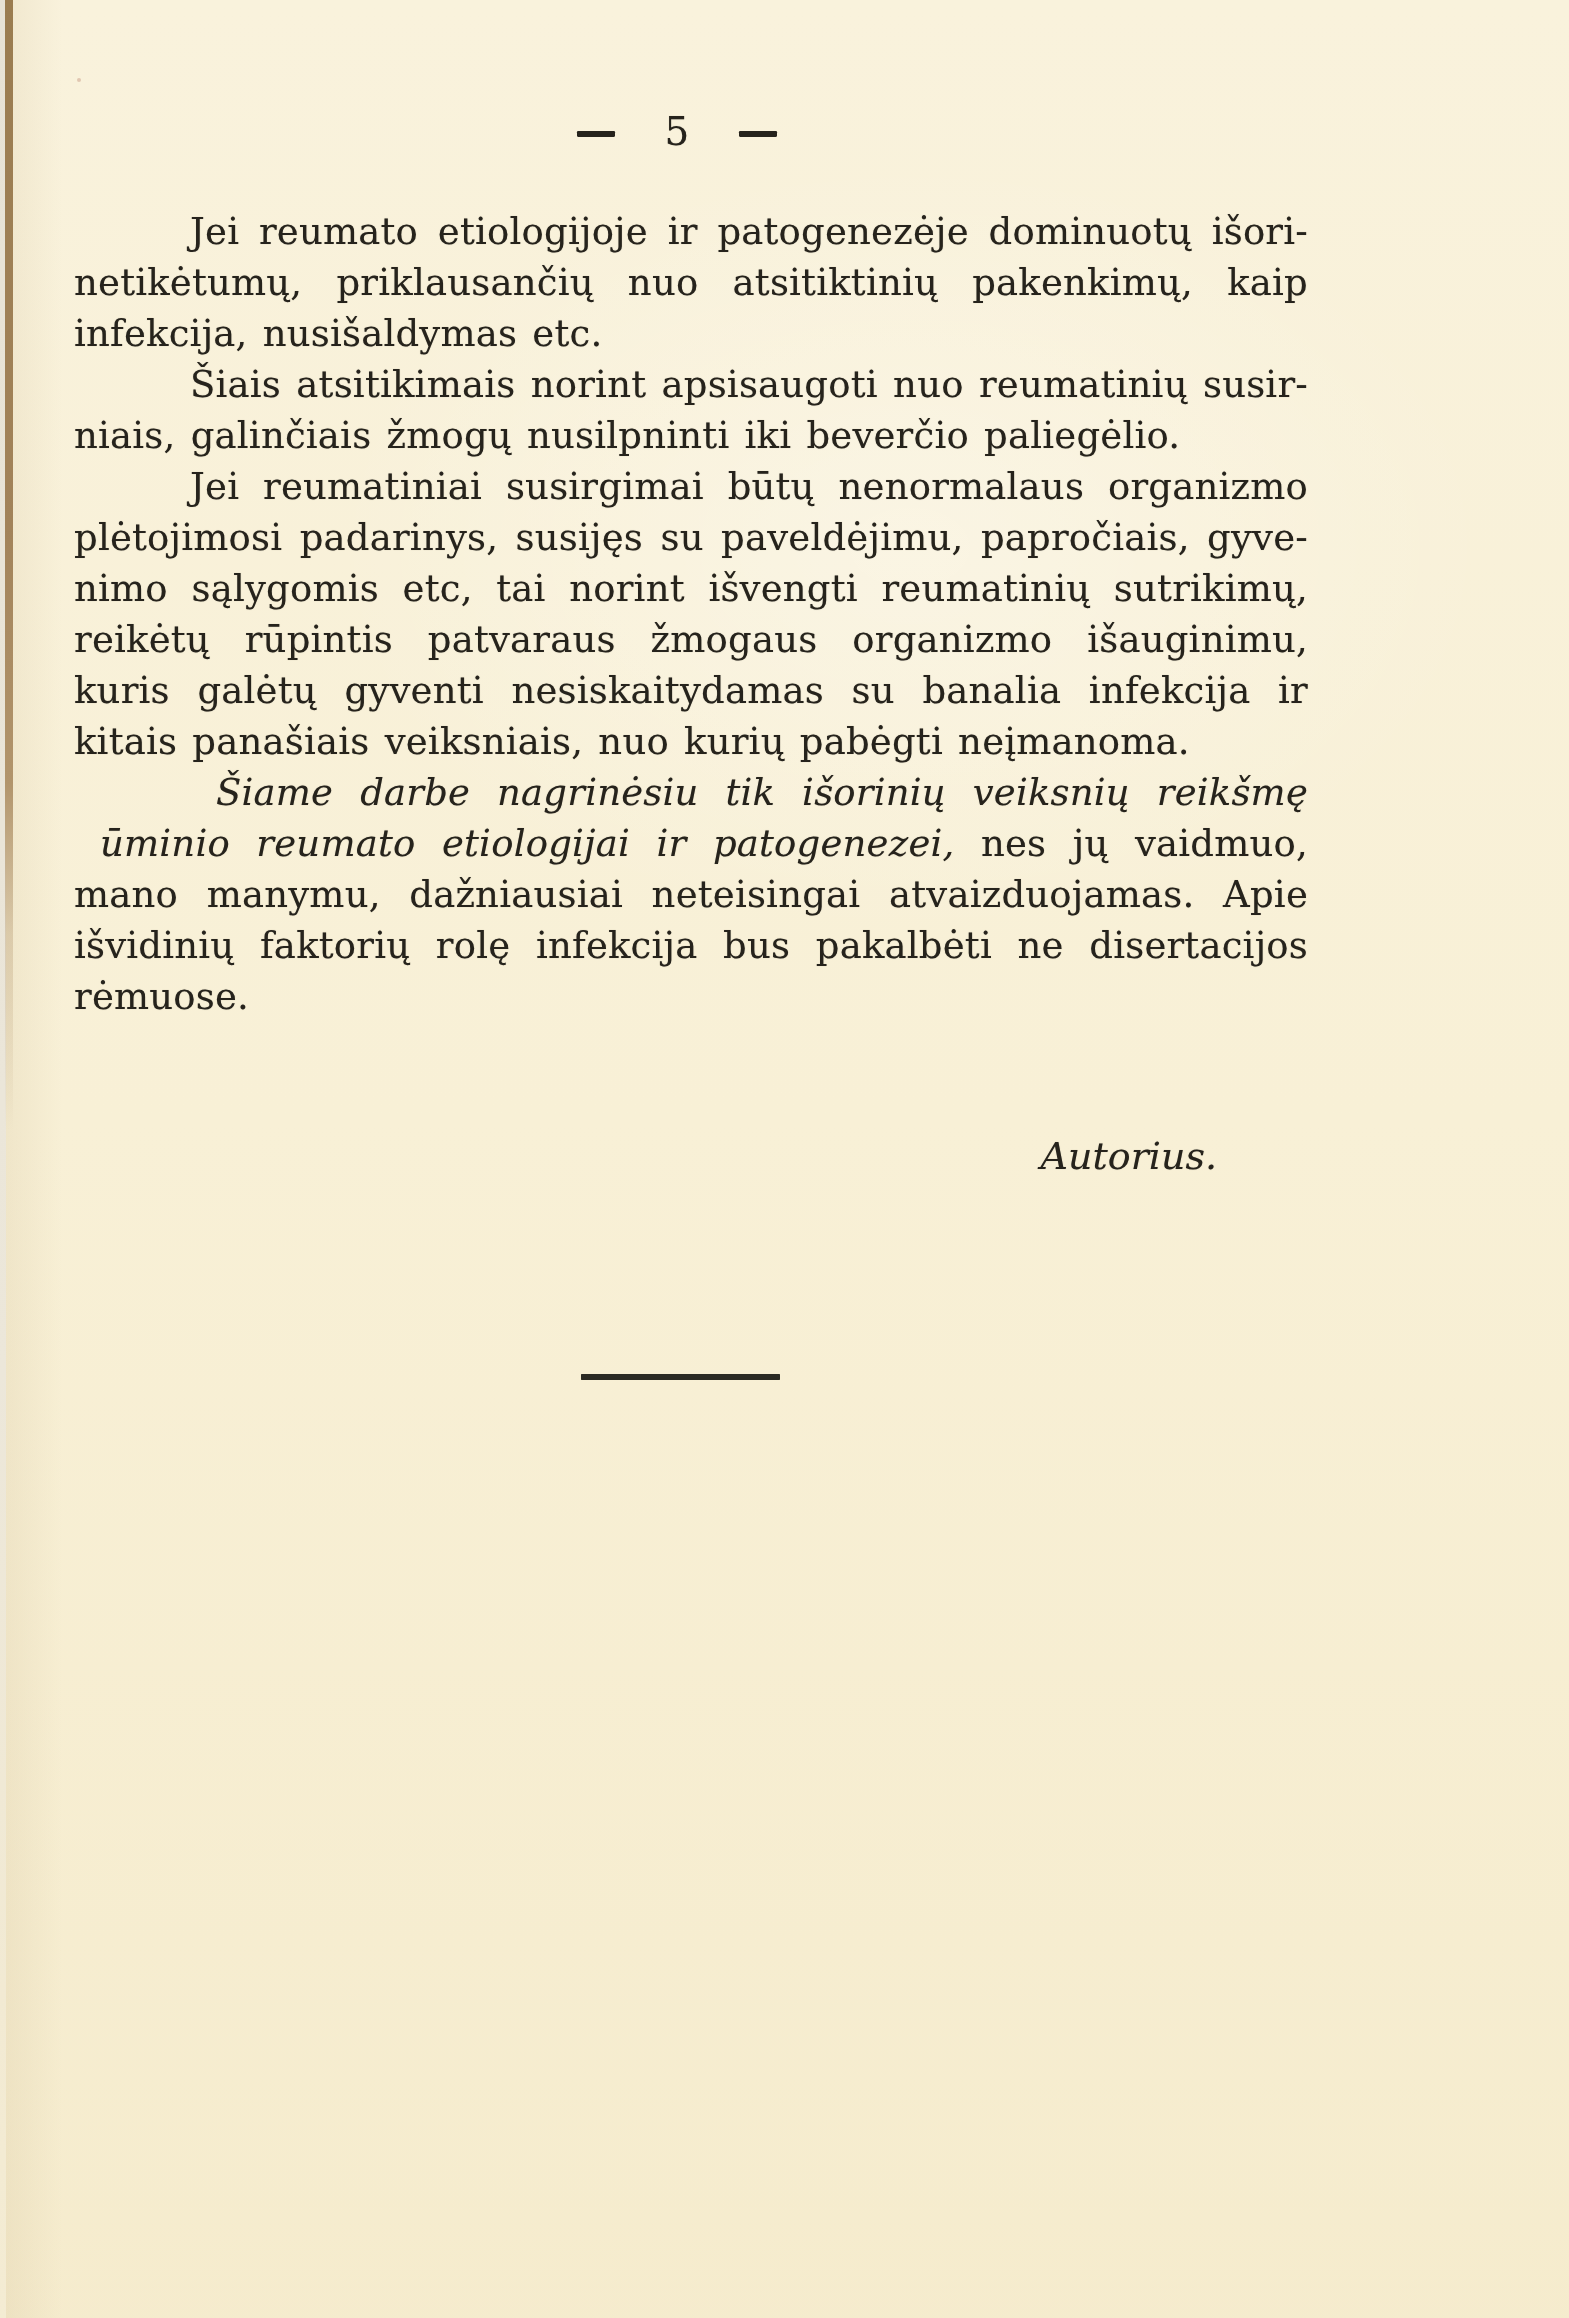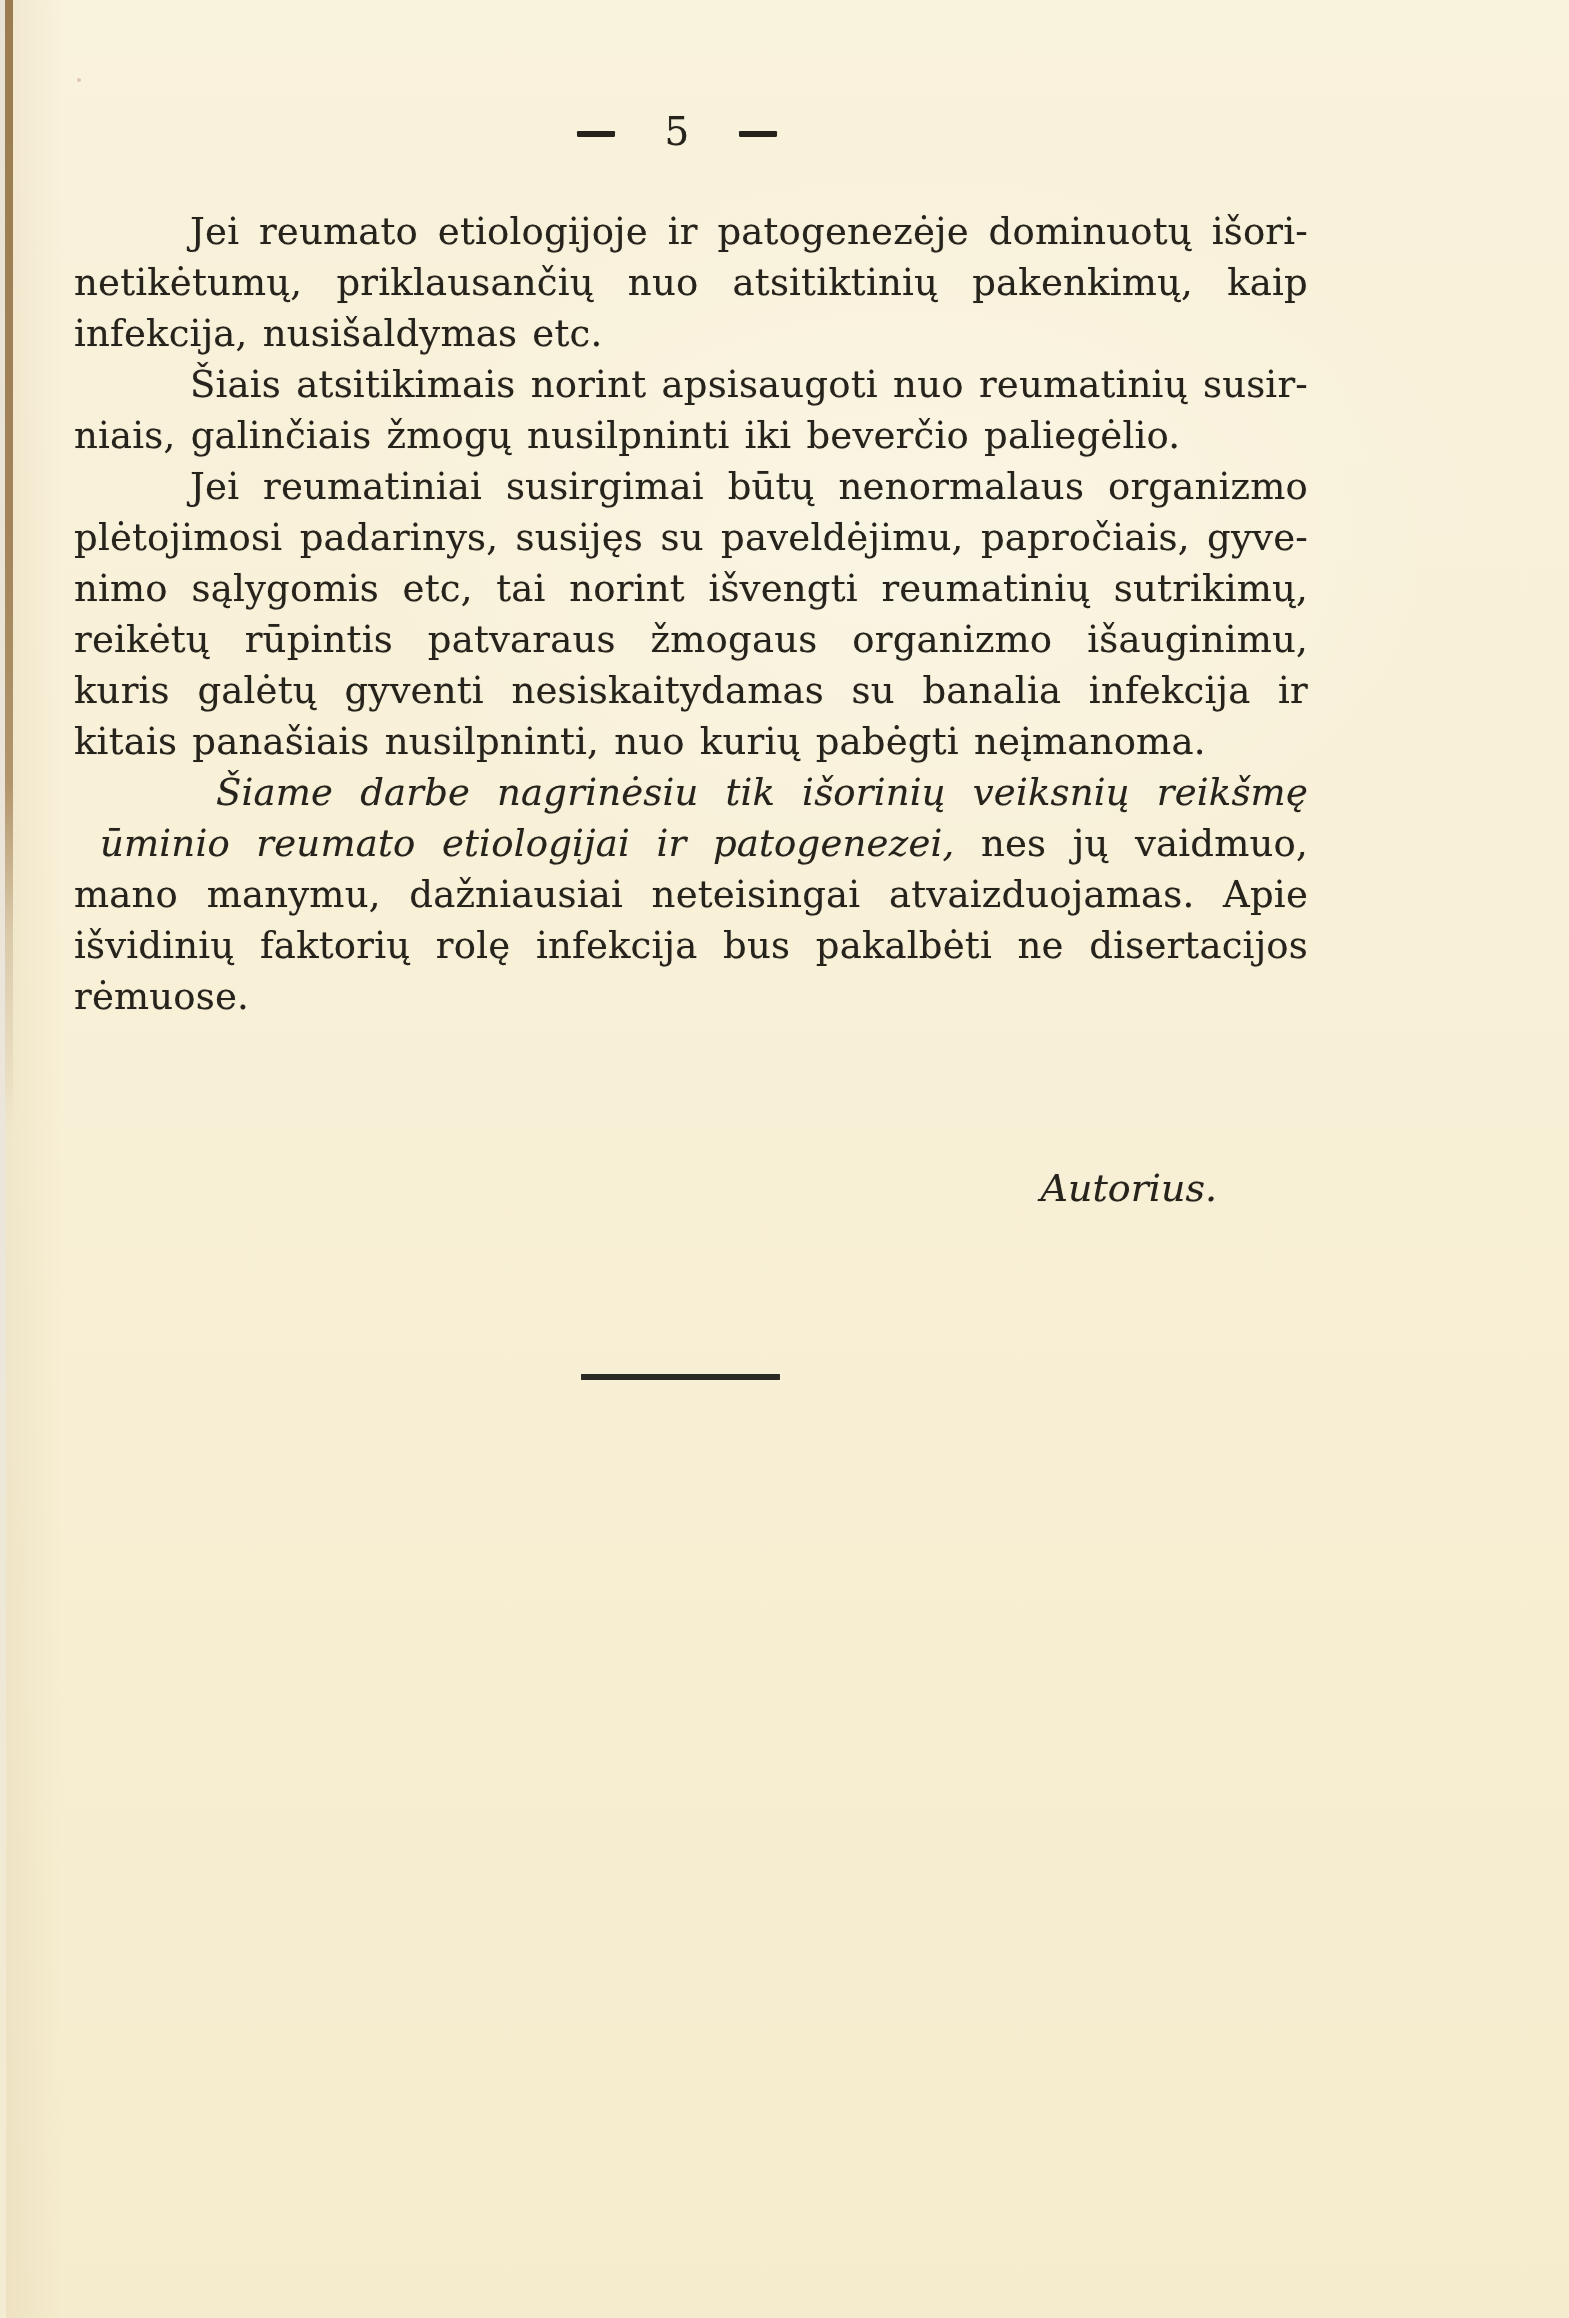--- a/index.html
+++ b/index.html
@@ -58,21 +58,20 @@
   .line.indent { text-indent: 116px; }
   .italic { font-style: italic; margin-left: 26px; }
 
   
   .signature {
     position: absolute; left: 60px; top: 1135px; width: 1234px;
     box-sizing: border-box; padding-right: 77px;
     text-align: right;
     font-style: italic; font-size: 38px; line-height: 43px;
     text-shadow: 0 0 0.9px rgba(40,36,28,0.35);
-    margin-top: 32px;
   }
 
   
   .divider {
     position: absolute; left: 581px; top: 1374px; width: 199px; height: 5.6px;
     background: var(--divider, #2b2a23); border-radius: 0.9px;
     box-shadow: 0 0 0.5px rgba(40,36,28,0.6);
   }
 </style>
 </head>
@@ -101,21 +100,21 @@
     <div class="line indent">Šiais atsitikimais norint apsisaugoti nuo reumatinių susir-</div>
     <div class="line last">niais, galinčiais žmogų nusilpninti iki beverčio paliegėlio.</div>
   </div>
 
   <div>
     <div class="line indent">Jei reumatiniai susirgimai būtų nenormalaus organizmo</div>
     <div class="line">plėtojimosi padarinys, susijęs su paveldėjimu, papročiais, gyve-</div>
     <div class="line">nimo sąlygomis etc, tai norint išvengti reumatinių sutrikimų,</div>
     <div class="line">reikėtų rūpintis patvaraus žmogaus organizmo išauginimu,</div>
     <div class="line">kuris galėtų gyventi nesiskaitydamas su banalia infekcija ir</div>
-    <div class="line last">kitais panašiais nusilpninti, nuo kurių pabėgti neįmanoma.</div>
+    <div class="line last">kitais panašiais veiksniais, nuo kurių pabėgti neįmanoma.</div>
   </div>
 
   <div>
     <div class="line indent italic">Šiame darbe nagrinėsiu tik išorinių veiksnių reikšmę</div>
     <div class="line">
       <span class="italic">ūminio reumato etiologijai ir patogenezei,</span>
       <span>nes jų vaidmuo,</span>
     </div>
     <div class="line">mano manymu, dažniausiai neteisingai atvaizduojamas. Apie</div>
     <div class="line">išvidinių faktorių rolę infekcija bus pakalbėti ne disertacijos</div>

